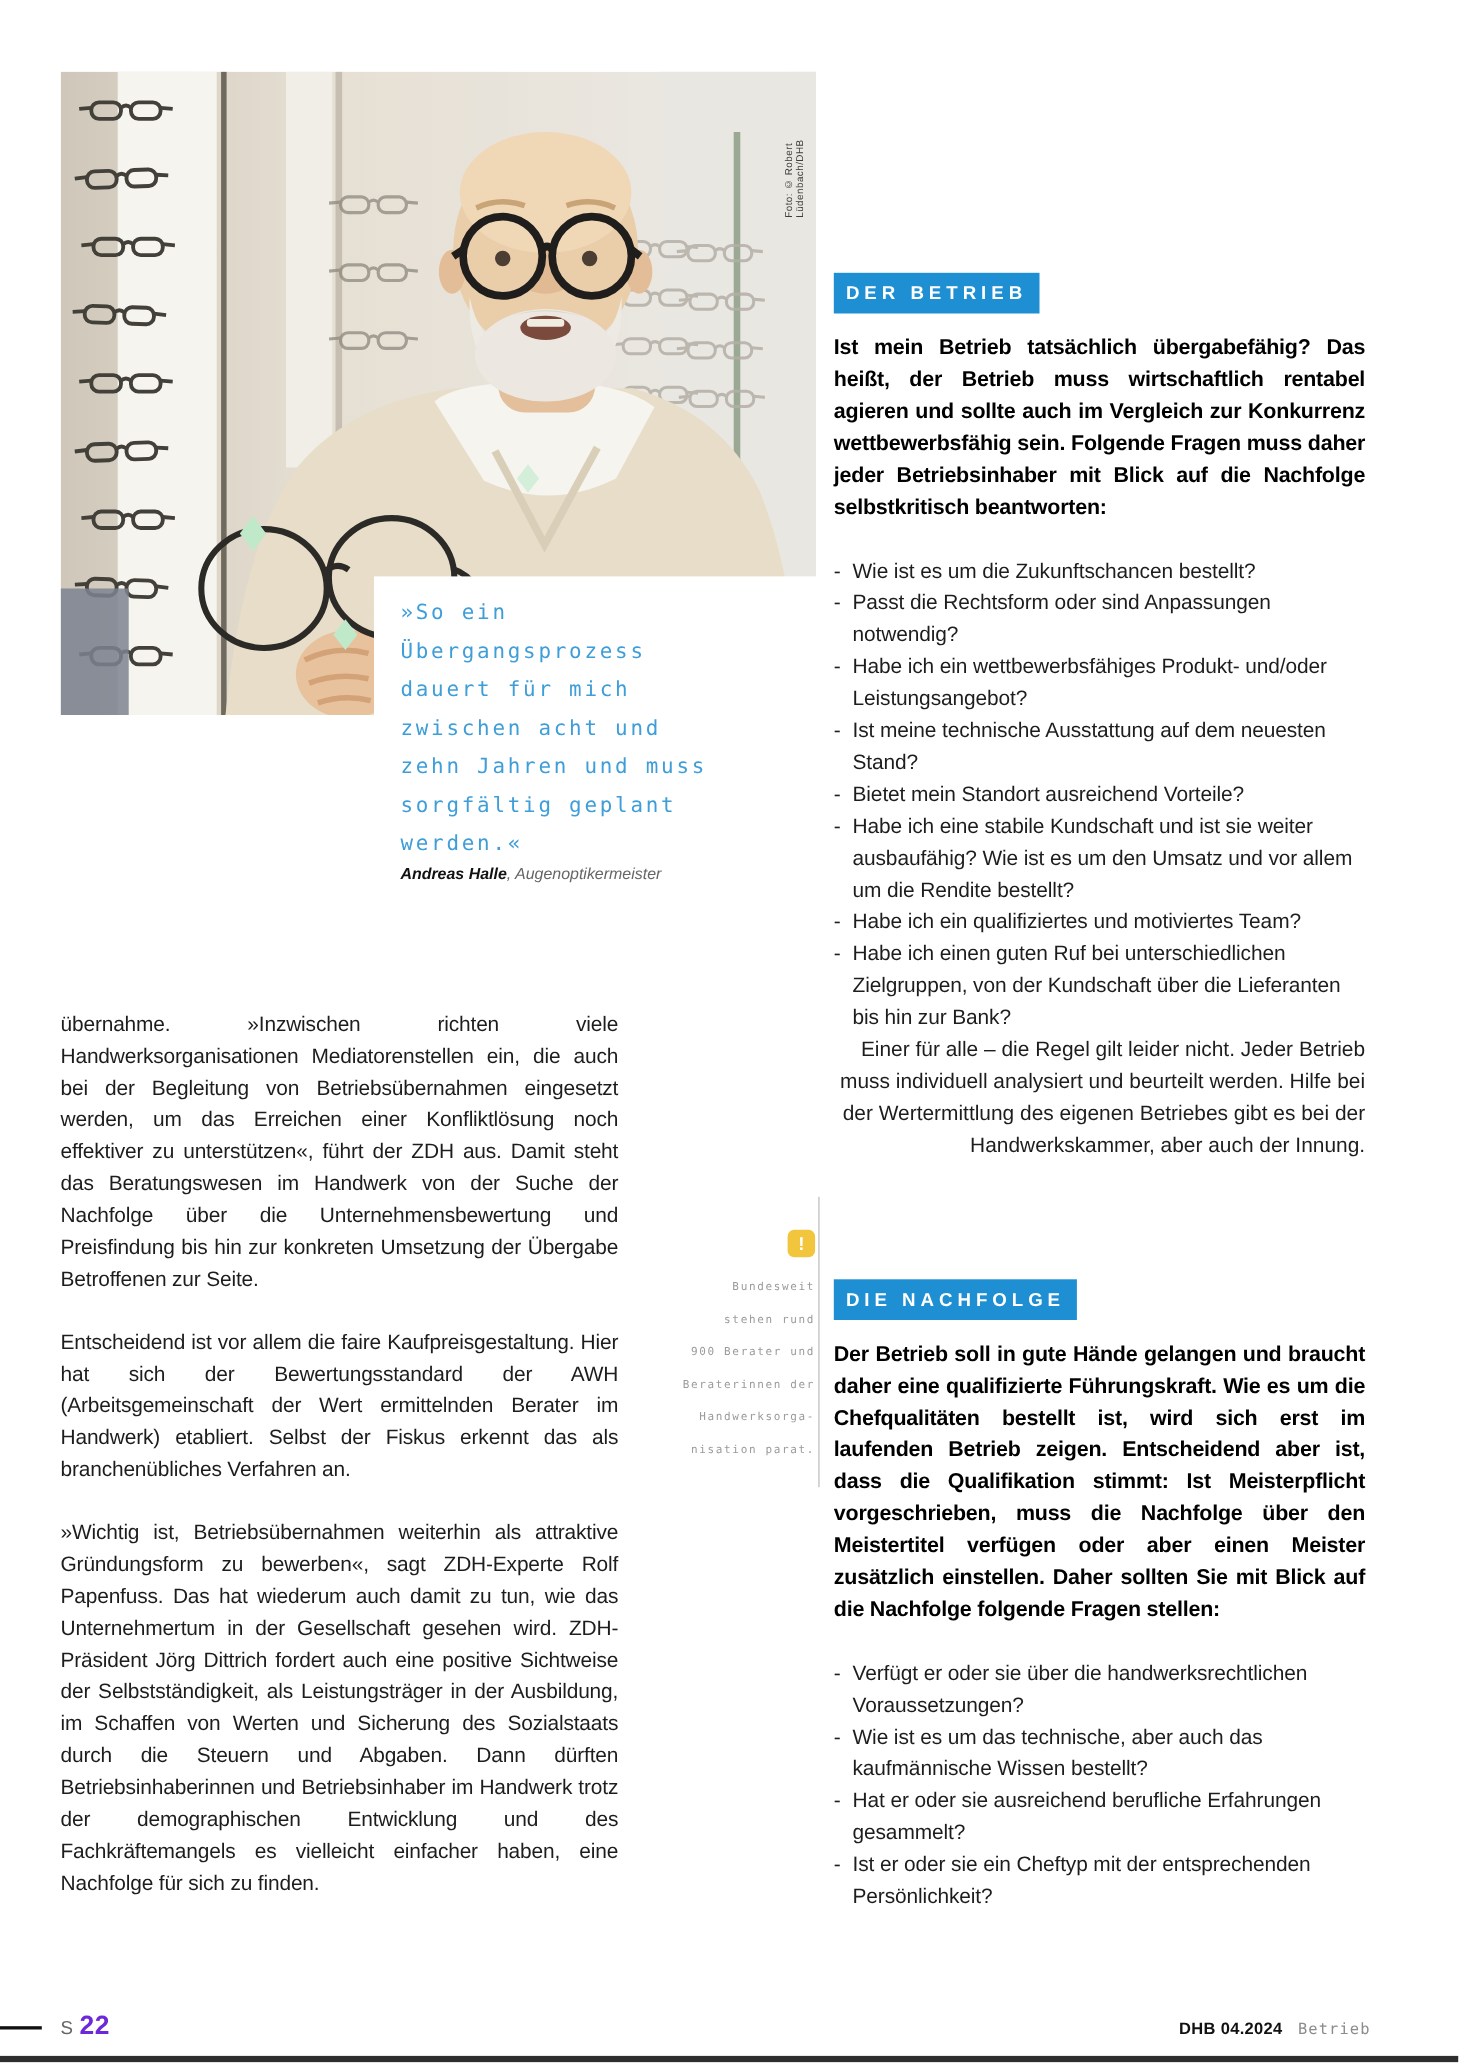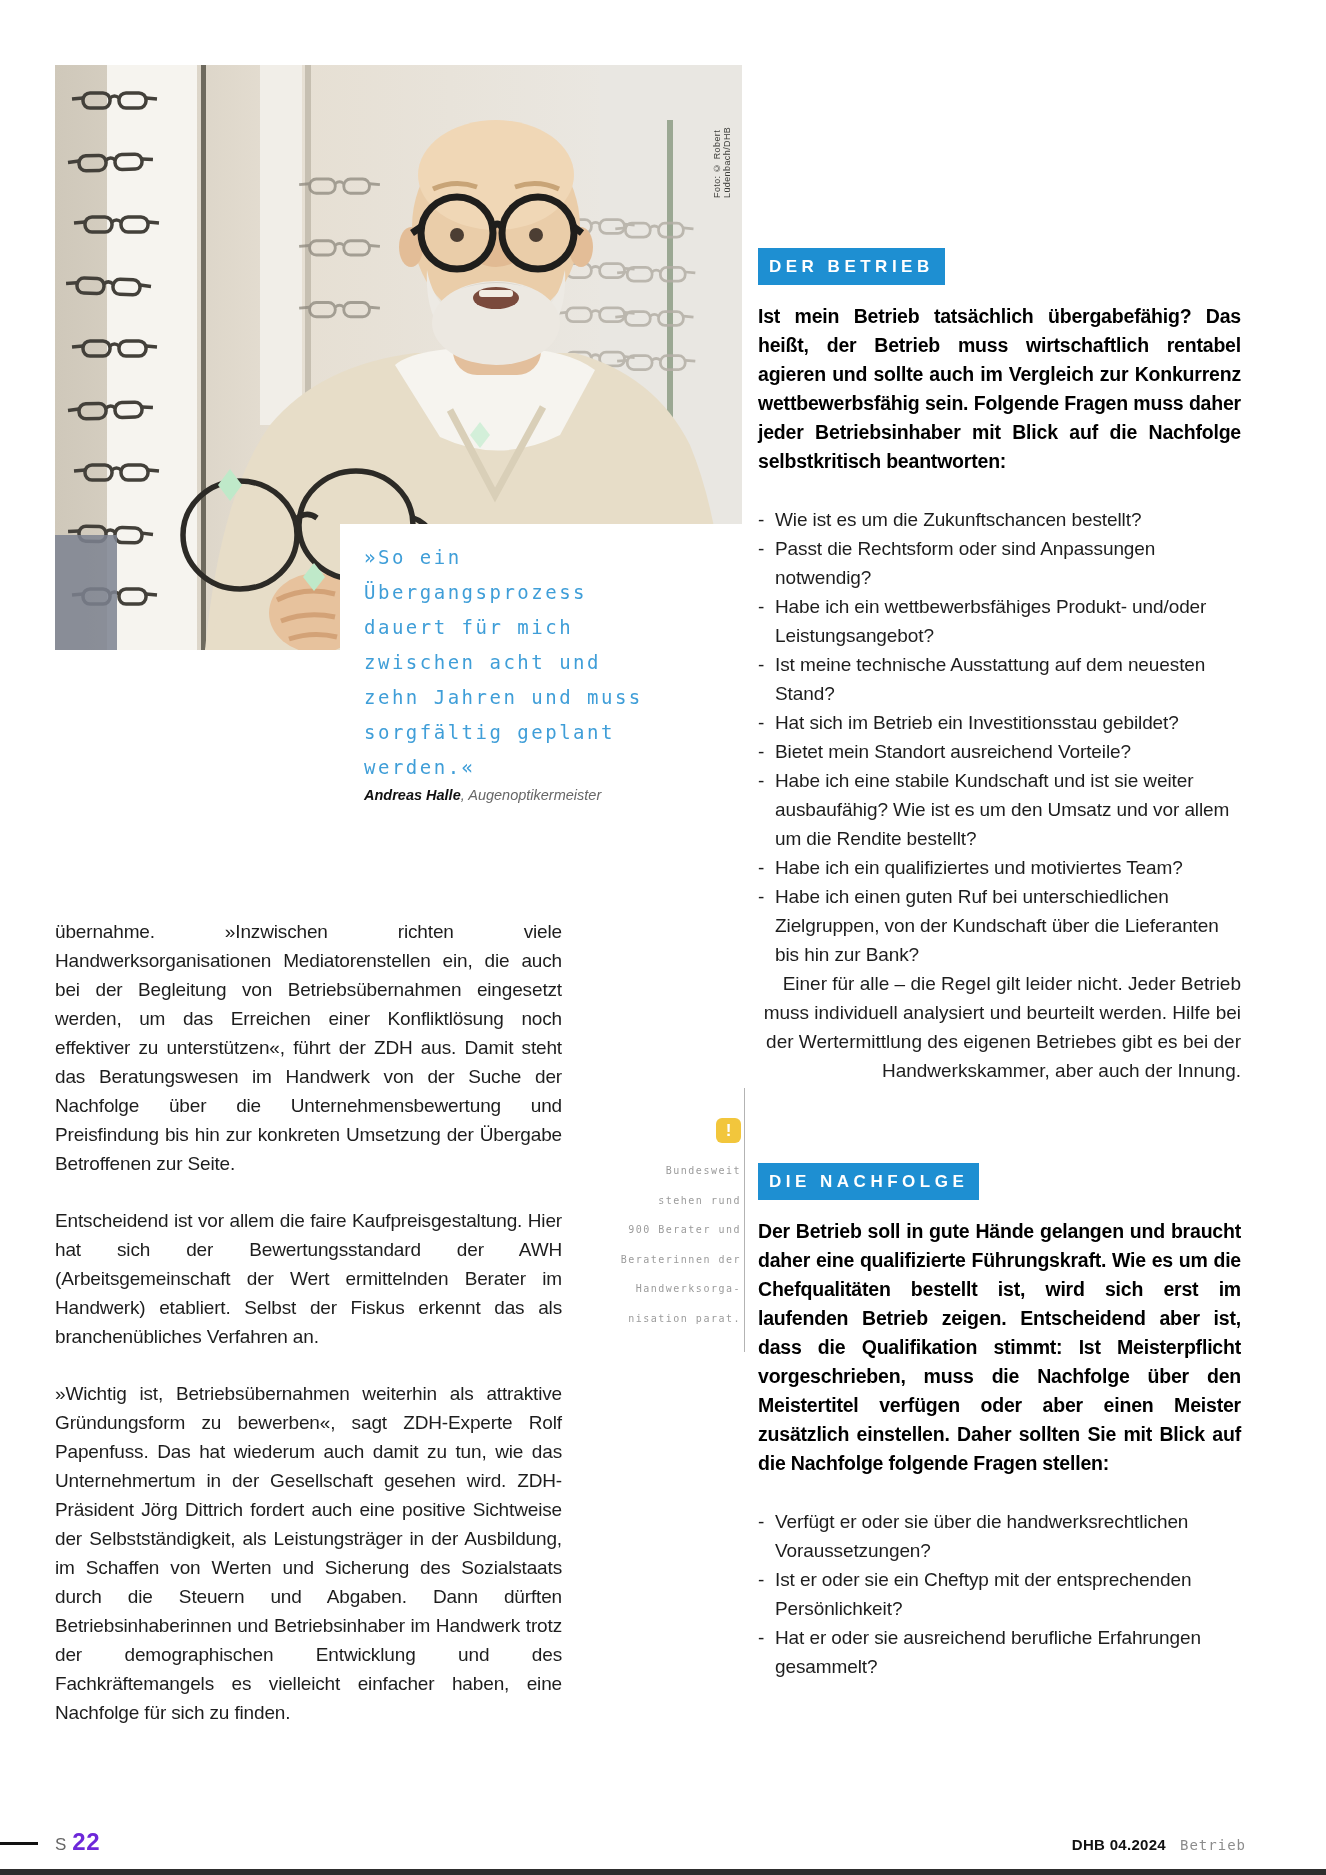--- a/index.html
+++ b/index.html
@@ -202,36 +202,36 @@
   <div class="vrule"></div>
 
   <div class="section sec-betrieb">
     <div class="section-label">DER BETRIEB</div>
     <div class="intro">Ist mein Betrieb tatsächlich übergabefähig? Das heißt, der Betrieb muss wirtschaftlich rentabel agieren und sollte auch im Vergleich zur Konkurrenz wettbewerbsfähig sein. Folgende Fragen muss daher jeder Betriebsinhaber mit Blick auf die Nachfolge selbstkritisch beantworten:</div>
     <ul class="questions">
       <li>Wie ist es um die Zukunftschancen bestellt?</li>
       <li>Passt die Rechtsform oder sind Anpassungen notwendig?</li>
       <li>Habe ich ein wettbewerbsfähiges Produkt- und/oder Leistungsangebot?</li>
       <li>Ist meine technische Ausstattung auf dem neuesten Stand?</li>
-      <li>Hat sich im Betrieb ein Investitionsstau gebildet?</li>
       <li>Bietet mein Standort ausreichend Vorteile?</li>
       <li>Habe ich eine stabile Kundschaft und ist sie weiter ausbaufähig? Wie ist es um den Umsatz und vor allem um die Rendite bestellt?</li>
       <li>Habe ich ein qualifiziertes und motiviertes Team?</li>
       <li>Habe ich einen guten Ruf bei unterschiedlichen Zielgruppen, von der Kundschaft über die Lieferanten bis hin zur Bank?</li>
     </ul>
     <p class="outro">Einer für alle – die Regel gilt leider nicht. Jeder Betrieb muss individuell analysiert und beurteilt werden. Hilfe bei der Wertermittlung des eigenen Betriebes gibt es bei der Handwerkskammer, aber auch der Innung.</p>
   </div>
 
   <div class="section sec-nachfolge">
     <div class="section-label">DIE NACHFOLGE</div>
     <div class="intro">Der Betrieb soll in gute Hände gelangen und braucht daher eine qualifizierte Führungskraft. Wie es um die Chefqualitäten bestellt ist, wird sich erst im laufenden Betrieb zeigen. Entscheidend aber ist, dass die Qualifikation stimmt: Ist Meisterpflicht vorgeschrieben, muss die Nachfolge über den Meistertitel verfügen oder aber einen Meister zusätzlich einstellen. Daher sollten Sie mit Blick auf die Nachfolge folgende Fragen stellen:</div>
     <ul class="questions">
       <li>Verfügt er oder sie über die handwerksrechtlichen Voraussetzungen?</li>
+      <li>Wie ist es um das technische, aber auch das kaufmännische Wissen bestellt?</li>
+      <li>Hat er oder sie ausreichend berufliche Erfahrungen gesammelt?</li>
       <li>Ist er oder sie ein Cheftyp mit der entsprechenden Persönlichkeit?</li>
-      <li>Hat er oder sie ausreichend berufliche Erfahrungen gesammelt?</li>
     </ul>
   </div>
 
   <div class="foot-rule"></div>
   <div class="foot-left">
     <span class="s">S</span><span class="num">22</span>
   </div>
   <div class="foot-right">
     <span class="issue">DHB 04.2024</span><span class="sec">Betrieb</span>
   </div>

